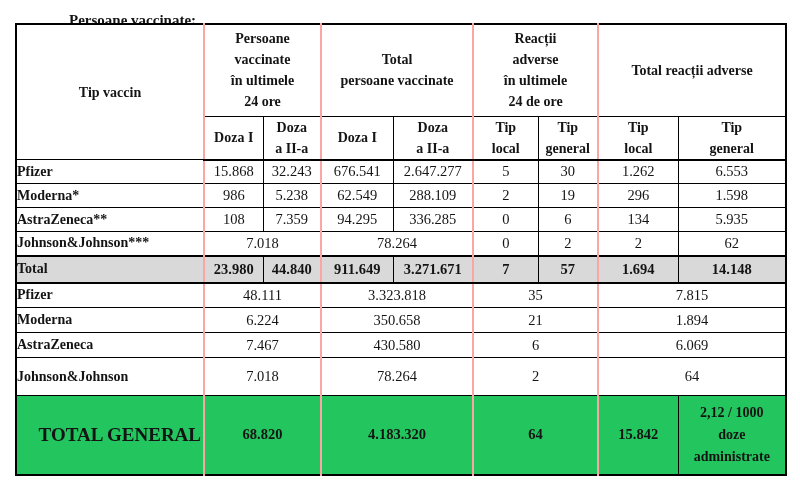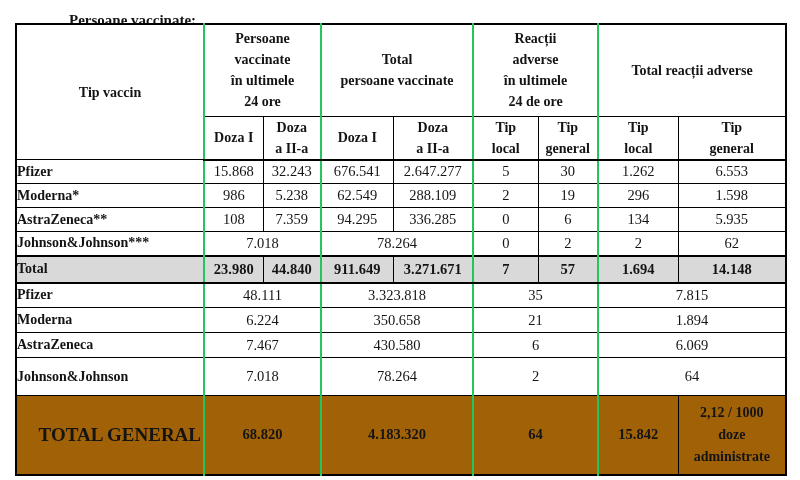--- a/index.html
+++ b/index.html
@@ -39,30 +39,30 @@
     line-height: 1.5;
     white-space: pre-line;
   }
   td { font-size: 14.5px; }
   .lbl {
     text-align: left;
     padding-left: 0;
     font-weight: bold;
     font-size: 14px;
   }
-  .gb-l { border-left: 2px solid #22c55e; }
+  .gb-l { border-left: 2px solid #fca5a5; }
   .hdr2 th { border-bottom: 2px solid #000; }
   .total-row td {
     background: #d9d9d9;
     font-weight: bold;
     border-top: 2px solid #000;
     border-bottom: 2px solid #000;
   }
   .tg-row td {
-    background: #a16207;
+    background: #22c55e;
     font-weight: bold;
   }
   .tg-row .lbl {
     text-align: right;
     padding-left: 2px;
     font-size: 19px;
   }
   .rate-cell {
     white-space: pre-line;
     font-size: 14px;

